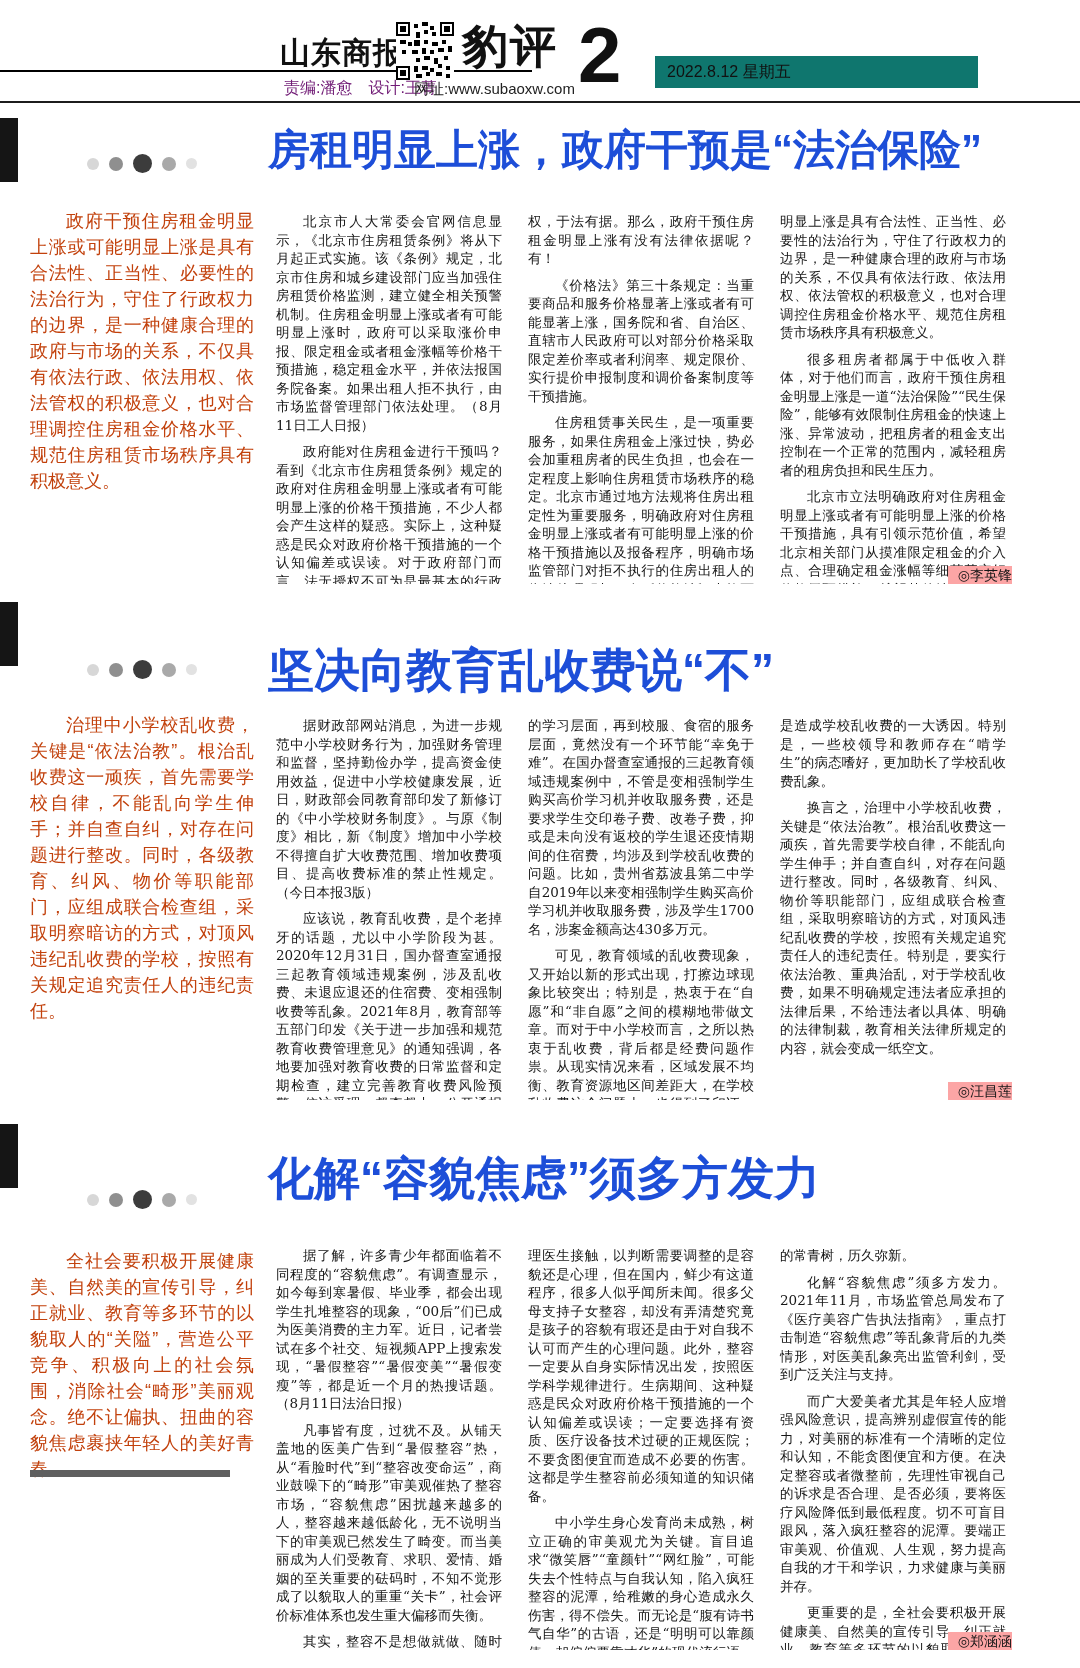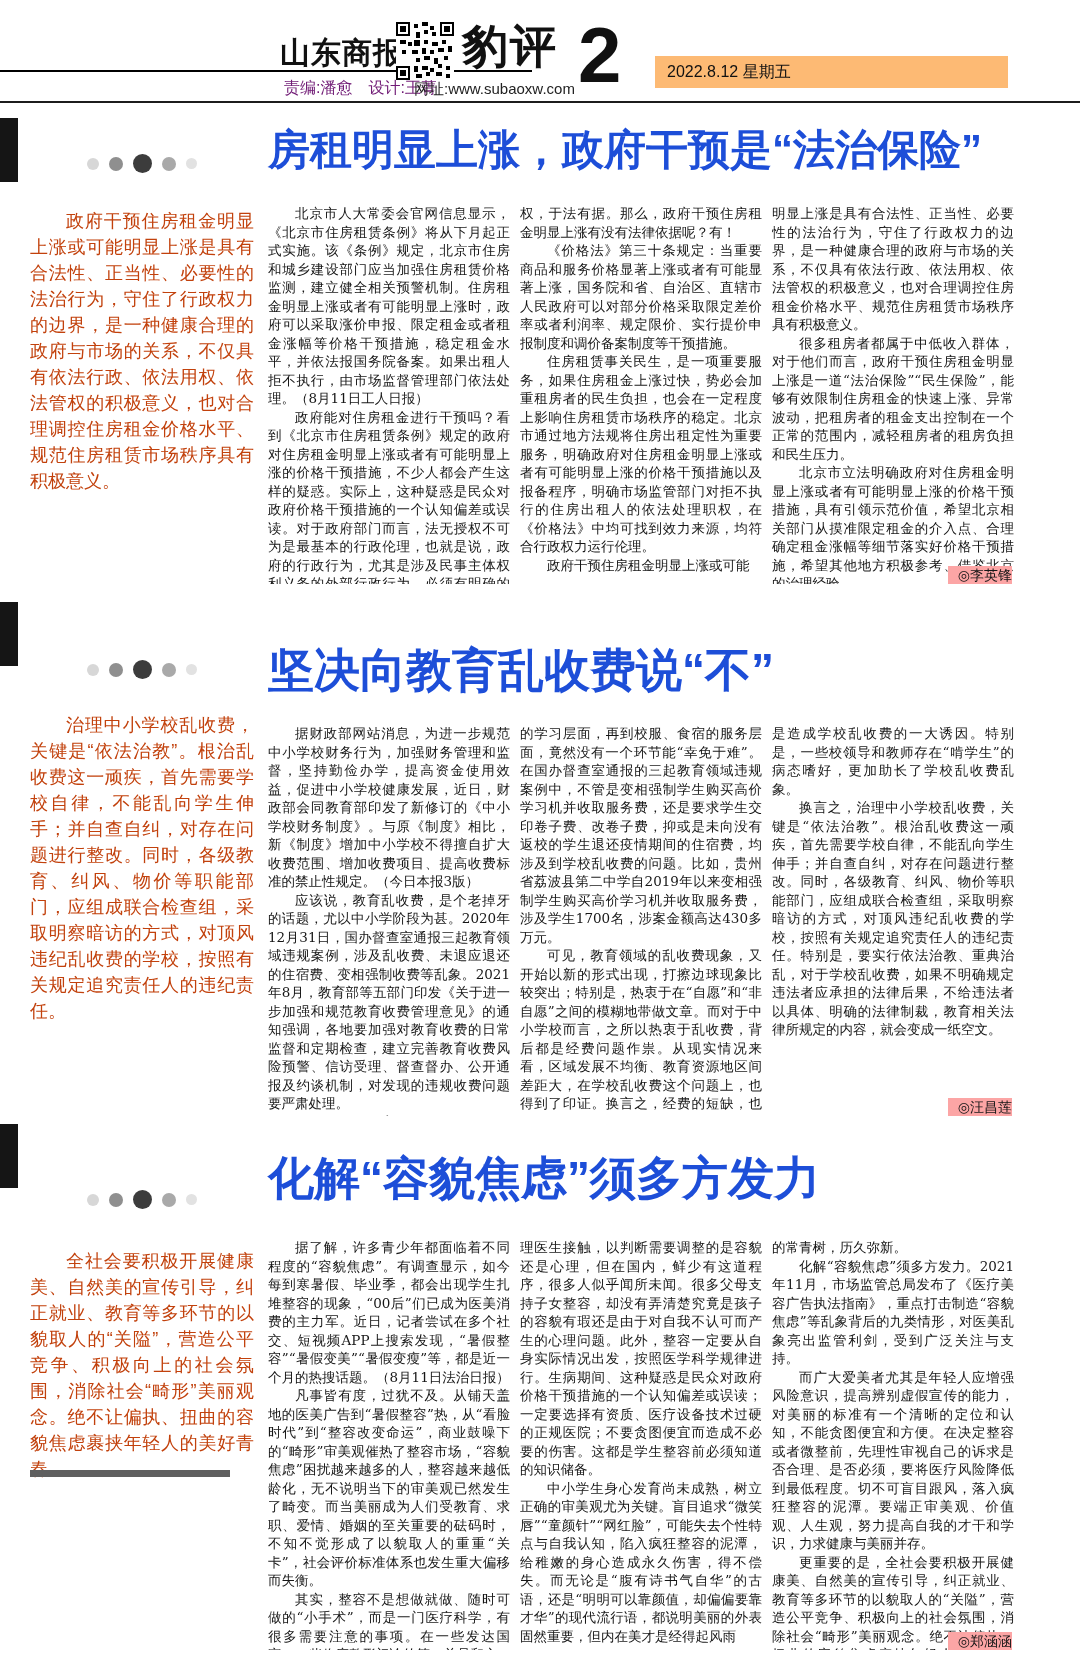--- a/index.html
+++ b/index.html
@@ -8,21 +8,21 @@
   .abs{position:absolute;}
 
   
   .paper-name{left:280px;top:33px;font-size:30px;font-weight:900;letter-spacing:1px;}
   .masthead-rule{left:0;top:70px;width:532px;height:2px;background:#000;}
   .credits{left:284px;top:78px;font-size:16px;color:#701a75;}
   .qr{left:396px;top:22px;width:58px;height:58px;}
   .section-name{left:462px;top:16px;font-size:46px;font-weight:900;letter-spacing:2px;}
   .website{left:414px;top:80px;font-size:15px;color:#222;}
   .pageno{left:578px;top:10px;font-size:78px;font-weight:900;}
-  .datebox{left:655px;top:56px;width:353px;height:32px;background:#fdba74;
+  .datebox{left:655px;top:56px;width:323px;height:32px;background:#0f766e;
            font-size:16px;line-height:32px;padding-left:12px;box-sizing:border-box;color:#111;}
   .header-rule{left:0;top:101px;width:1080px;height:2px;background:#1c1c1c;}
 
   
   .story{position:absolute;left:0;width:1080px;}
   .s1{top:116px;height:474px;}
   .s2{top:600px;height:506px;}
   .s3{top:1122px;height:546px;}
 
   .tab{position:absolute;left:0;top:2px;width:18px;height:64px;background:#151515;}
@@ -42,26 +42,26 @@
   .side-bar{position:absolute;left:30px;top:348px;width:200px;height:7px;background:#5f5f5f;}
 
   .title{position:absolute;left:268px;width:746px;margin:0;font-weight:900;color:#1d4ed8;
          font-family:"Liberation Sans",sans-serif;white-space:nowrap;}
   .s1 .title{top:6px;font-size:42px;}
   .s2 .title{top:40px;font-size:46px;}
   .s3 .title{top:26px;font-size:46px;}
 
   .cols{position:absolute;left:268px;width:746px;display:flex;gap:10px;}
   .s1 .cols{top:88px;height:380px;}
-  .s2 .cols{top:124px;height:392px;align-items:center;}
+  .s2 .cols{top:108px;height:392px;align-items:center;}
   .s3 .cols{top:116px;height:412px;}
   .col{position:relative;width:242px;height:100%;overflow:hidden;
        font-family:"DejaVu Serif","Liberation Serif",serif;
        font-size:13.5px;line-height:18.5px;text-align:justify;color:#161616;}
-  .col p{margin:0;text-indent:2em;}
+  .col p{margin:8px;text-indent:2em;}
   .col p.cont{text-indent:0;}
   .author{position:absolute;right:2px;bottom:0;background:#fca5a5;padding-left:10px;
           font-size:14px;font-family:"DejaVu Serif","Liberation Serif",serif;}
 </style>
 </head>
 <body>
 
 <div class="page">
 
   <header>

